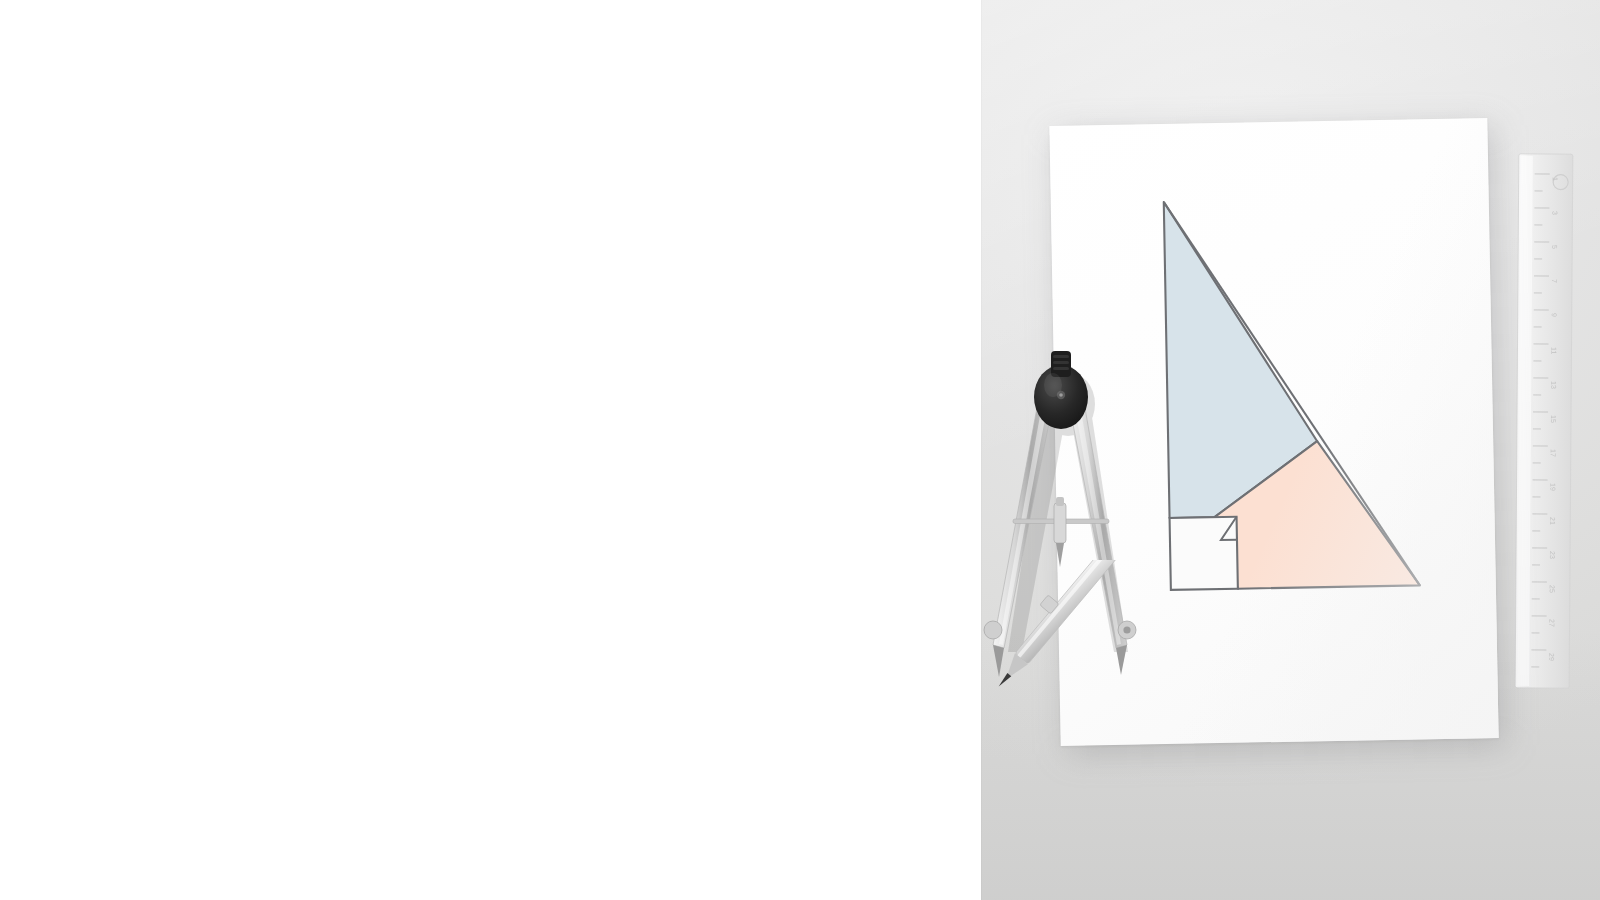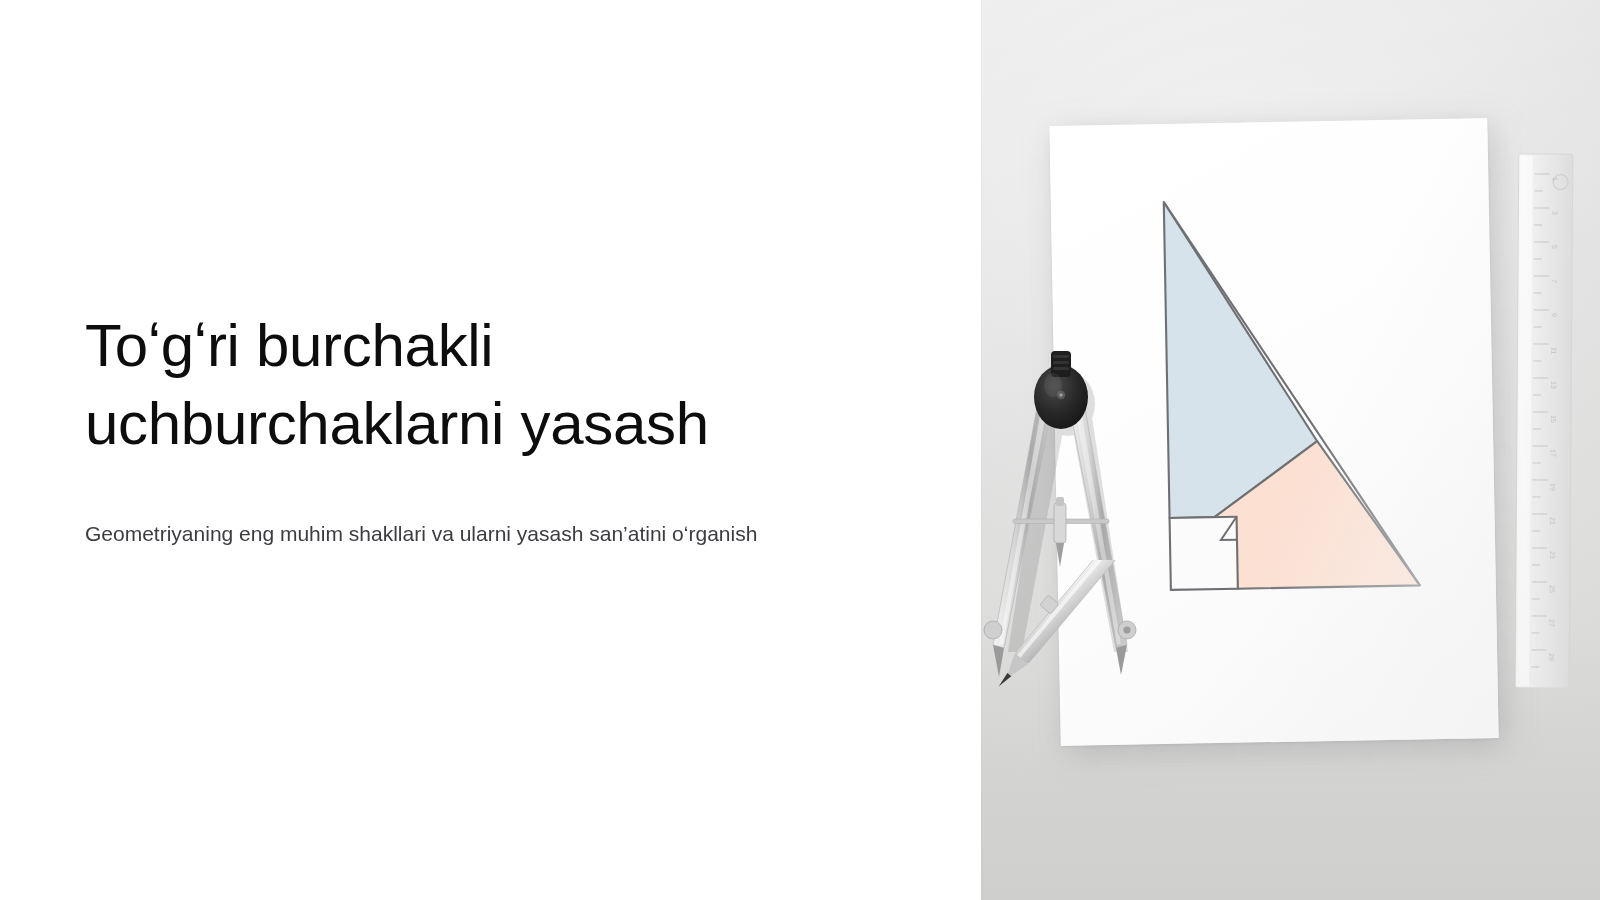--- a/index.html
+++ b/index.html
@@ -167,22 +167,20 @@
     background: rgba(0,0,0,0.02);
   }
 </style>
 </head>
 <body>
 
 <div class="slide">
 
   <div class="text-panel">
     <div class="title-block">
-      <h1 class="slide-title">Toʻgʻri burchakli uchburchaklarni yasash</h1>
-      <p class="slide-subtitle">Geometriyaning eng muhim shakllari va ularni yasash san’atini oʻrganish</p>
     </div>
   </div>
 
   <div class="image-panel">
     <div class="desk-surface"></div>
     <div class="desk-vignette"></div>
     <div class="panel-divider"></div>
 
     <div class="ruler-wrap">
       <svg class="ruler-svg" viewBox="0 0 58 540" xmlns="http://www.w3.org/2000/svg">

